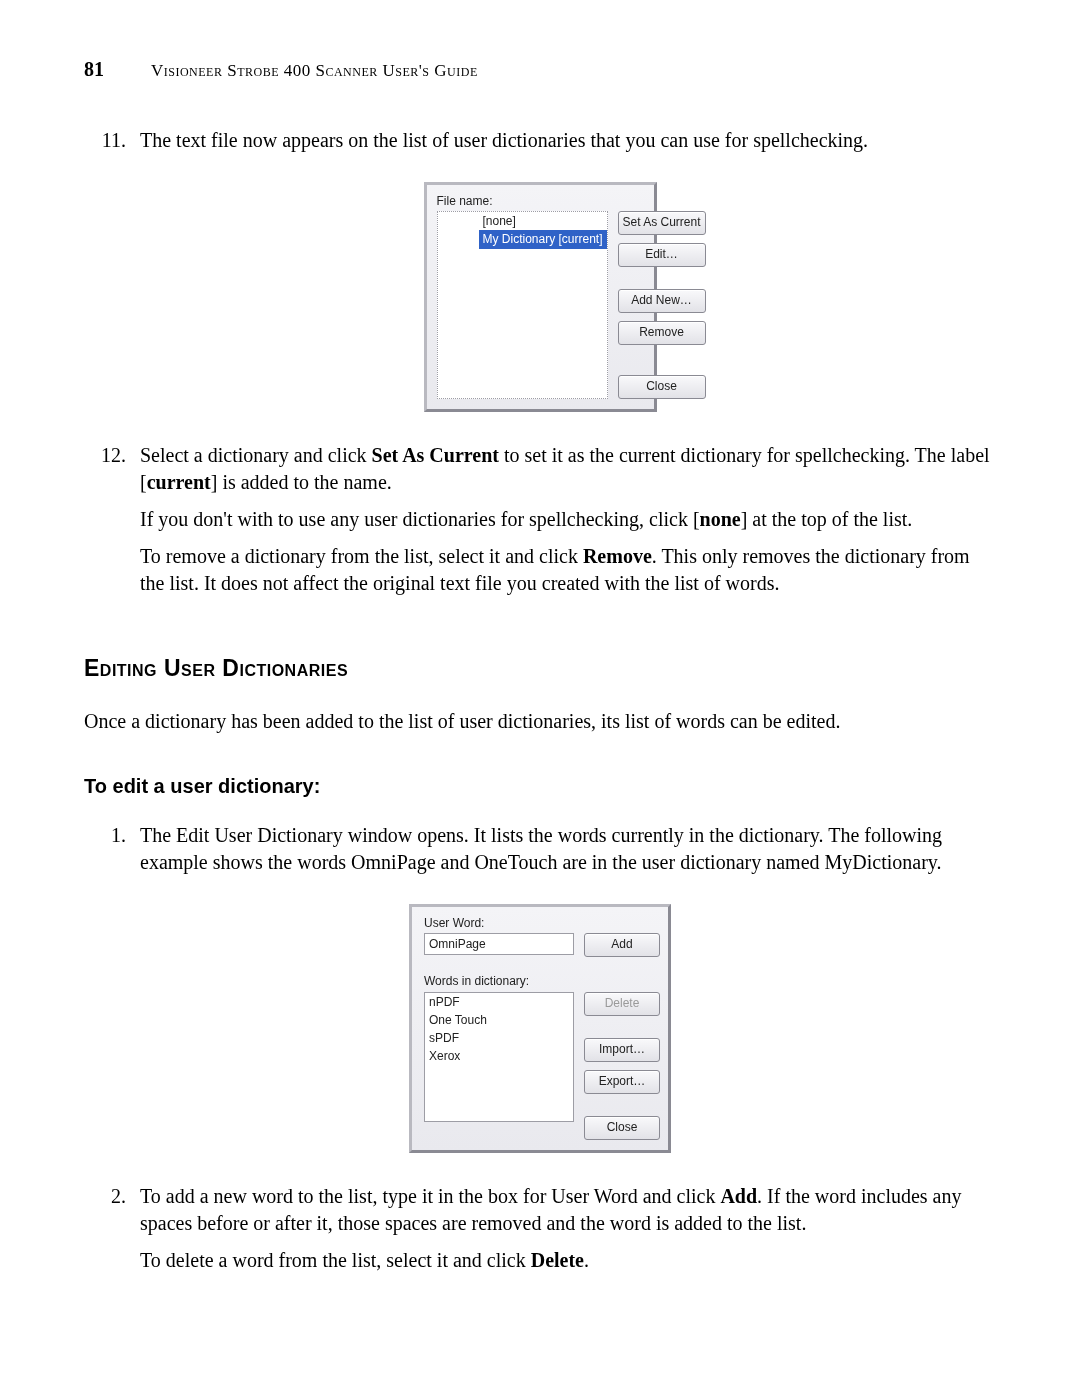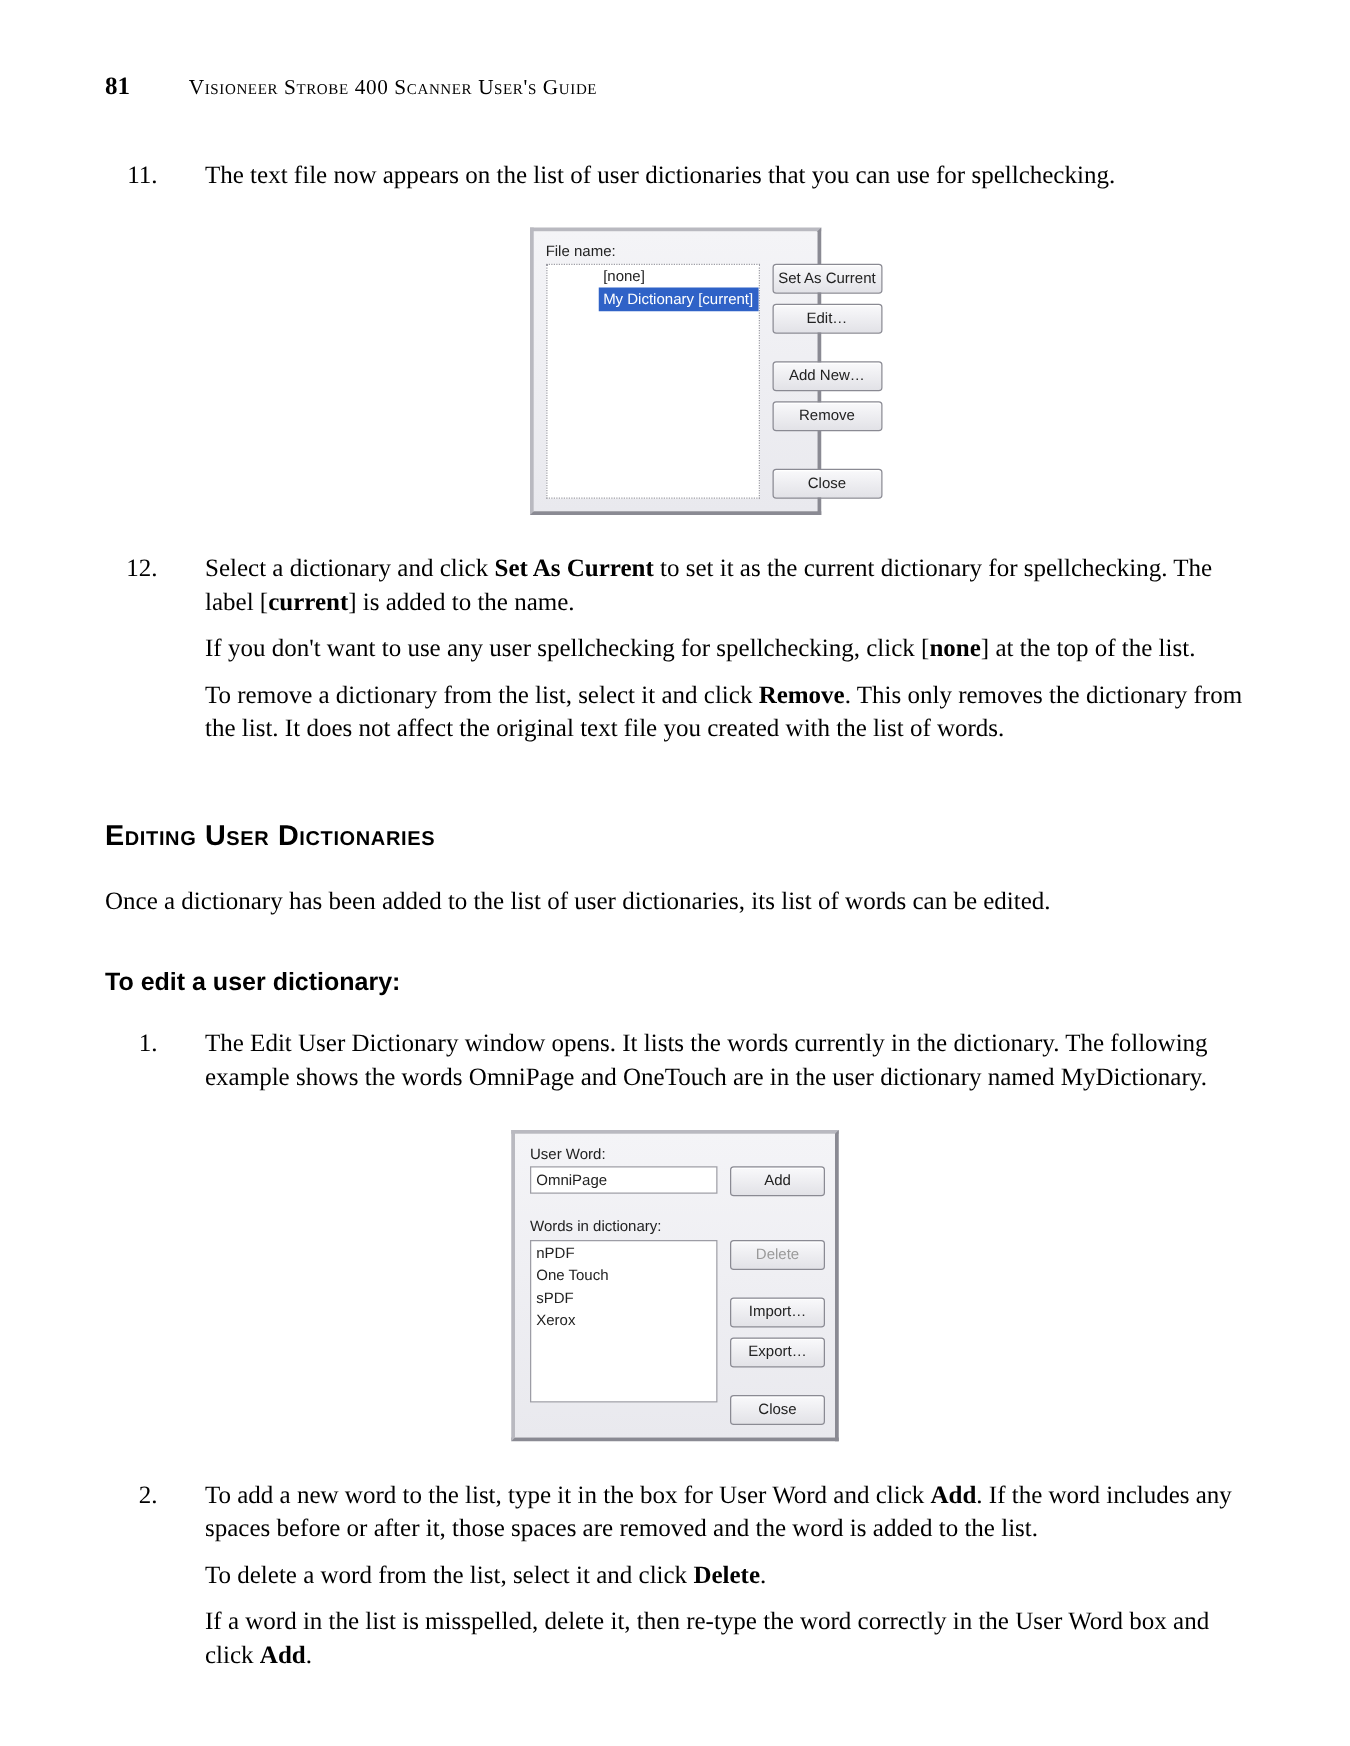--- a/index.html
+++ b/index.html
@@ -32,21 +32,20 @@
     width: 36px;
   }
   .header-title {
     font-variant: small-caps;
     letter-spacing: 0.5px;
     font-size: 17px;
   }
   .numbered-item {
     display: flex;
     margin-bottom: 6px;
-    gap: 24px;
   }
   .num-col {
     width: 42px;
     flex: 0 0 42px;
     text-align: right;
     padding-right: 14px;
   }
   .item-body {
     flex: 1 1 auto;
   }
@@ -192,21 +191,21 @@
     </div>
   </div>
 
   <div class="numbered-item">
     <div class="num-col">12.</div>
     <div class="item-body">
       <p class="para">
         <span>Select a dictionary and click </span><span class="bold">Set As Current</span><span> to set it as the current dictionary for spellchecking. The label [</span><span class="bold">current</span><span>] is added to the name.</span>
       </p>
       <p class="para">
-        <span>If you don't want to use any user spellchecking for spellchecking, click [</span><span class="bold">none</span><span>] at the top of the list.</span>
+        <span>If you don't with to use any user dictionaries for spellchecking, click [</span><span class="bold">none</span><span>] at the top of the list.</span>
       </p>
       <p class="para">
         <span>To remove a dictionary from the list, select it and click </span><span class="bold">Remove</span><span>. This only removes the dictionary from the list. It does not affect the original text file you created with the list of words.</span>
       </p>
     </div>
   </div>
 
   <div class="section-heading">Editing User Dictionaries</div>
 
   <p class="para">Once a dictionary has been added to the list of user dictionaries, its list of words can be edited.</p>
@@ -255,19 +254,16 @@
 
   <div class="numbered-item">
     <div class="num-col">2.</div>
     <div class="item-body">
       <p class="para">
         <span>To add a new word to the list, type it in the box for User Word and click </span><span class="bold">Add</span><span>. If the word includes any spaces before or after it, those spaces are removed and the word is added to the list.</span>
       </p>
       <p class="para">
         <span>To delete a word from the list, select it and click </span><span class="bold">Delete</span><span>.</span>
       </p>
-      <p class="para">
-        <span>If a word in the list is misspelled, delete it, then re-type the word correctly in the User Word box and click </span><span class="bold">Add</span><span>.</span>
-      </p>
     </div>
   </div>
 
 </div>
 
 </body></html>

